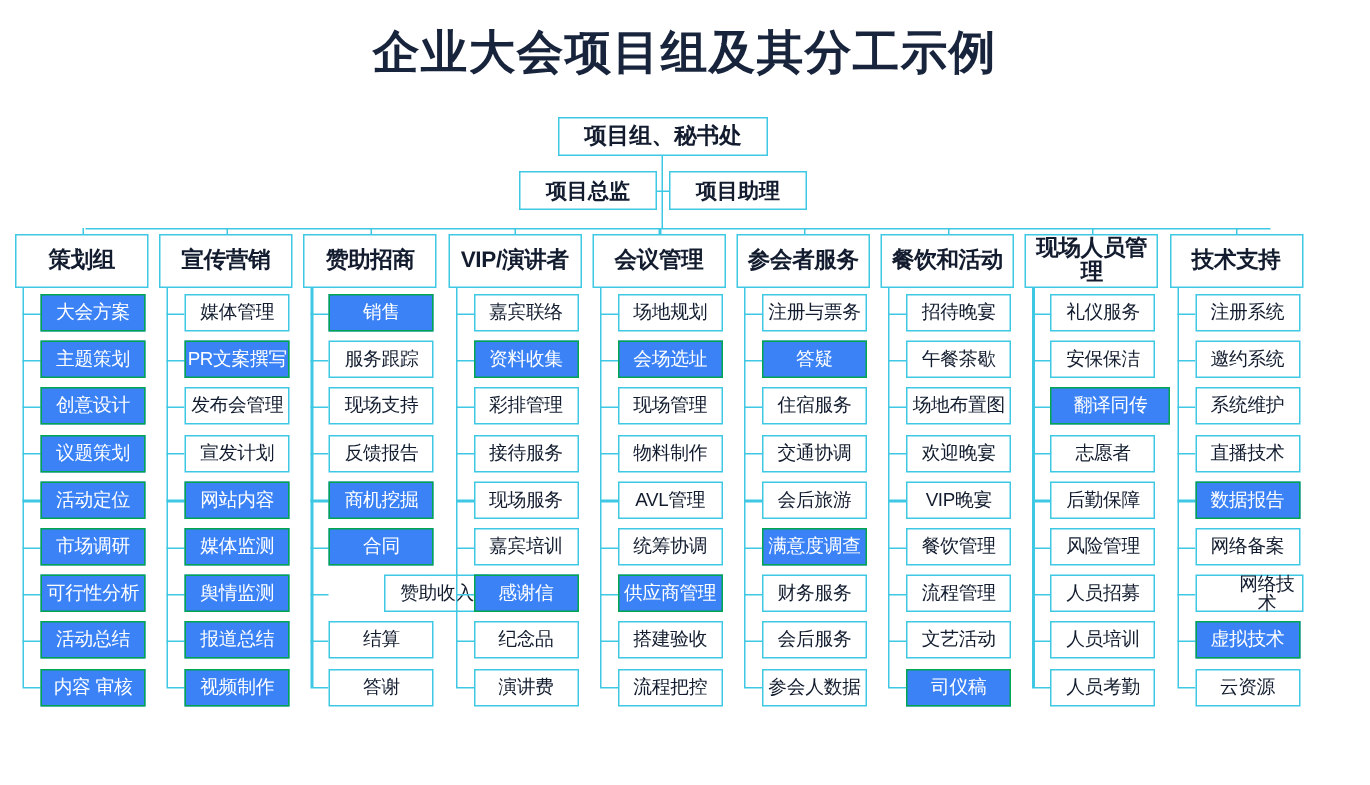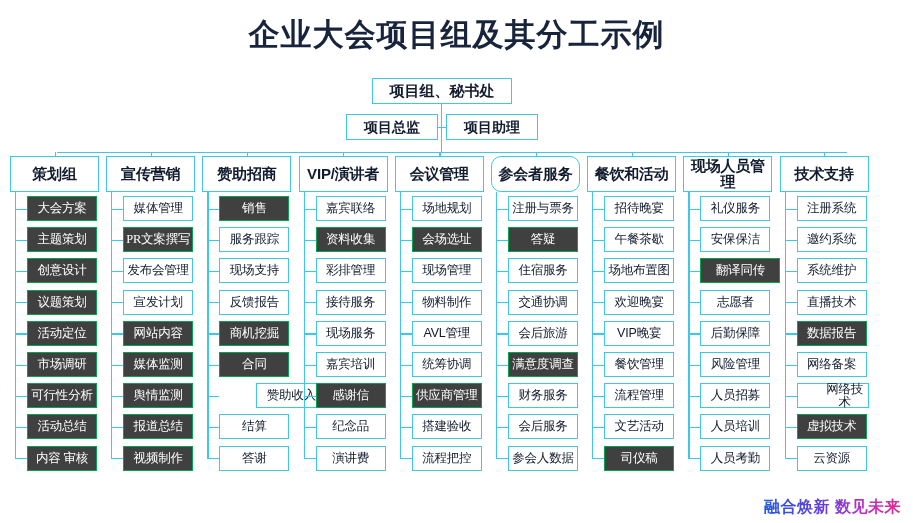--- a/index.html
+++ b/index.html
@@ -49,24 +49,23 @@
   .col-head {
     font-size: 15px;
     font-weight: bold;
     letter-spacing: -0.2px;
   }
   .item {
     font-size: 12.5px;
     letter-spacing: -0.2px;
   }
   .item.green {
-    background: #404040;
+    background: #3b82f6;
     border-color: #00a54f;
     color: #ffffff;
-    font-family: Liberation Serif, serif;
   }
 
   
   .ln {
     position: absolute;
     background: #3fc8e4;
   }
   .ln.h { height: 1.3px; }
   .ln.v { width: 1.3px; }
 
@@ -212,21 +211,21 @@
     <div class="box item" style="left: 411.8px; top: 320.8px; width: 70px; height: 25px;">AVL管理</div>
     <div class="ln h" style="left: 399.8px; top: 364.5px; width: 12px;"></div>
     <div class="box item" style="left: 411.8px; top: 352px; width: 70px; height: 25px;">统筹协调</div>
     <div class="ln h" style="left: 399.8px; top: 395.7px; width: 12px;"></div>
     <div class="box item green" style="left: 411.8px; top: 383.2px; width: 70px; height: 25px;">供应商管理</div>
     <div class="ln h" style="left: 399.8px; top: 426.9px; width: 12px;"></div>
     <div class="box item" style="left: 411.8px; top: 414.4px; width: 70px; height: 25px;">搭建验收</div>
     <div class="ln h" style="left: 399.8px; top: 458.1px; width: 12px;"></div>
     <div class="box item" style="left: 411.8px; top: 445.6px; width: 70px; height: 25px;">流程把控</div>
     <div class="ln v" style="left: 535.5px; top: 152px; height: 4px;"></div>
-    <div class="box col-head" style="left: 491px; top: 156px; width: 89px; height: 36px; border-radius: 10px;">参会者服务</div>
+    <div class="box col-head" style="left: 491px; top: 156px; width: 89px; height: 36px;">参会者服务</div>
     <div class="ln v" style="left: 496px; top: 192px; height: 266.1px;"></div>
     <div class="ln h" style="left: 496px; top: 208.5px; width: 12px;"></div>
     <div class="box item" style="left: 508px; top: 196px; width: 70px; height: 25px;">注册与票务</div>
     <div class="ln h" style="left: 496px; top: 239.7px; width: 12px;"></div>
     <div class="box item green" style="left: 508px; top: 227.2px; width: 70px; height: 25px;">答疑</div>
     <div class="ln h" style="left: 496px; top: 270.9px; width: 12px;"></div>
     <div class="box item" style="left: 508px; top: 258.4px; width: 70px; height: 25px;">住宿服务</div>
     <div class="ln h" style="left: 496px; top: 302.1px; width: 12px;"></div>
     <div class="box item" style="left: 508px; top: 289.6px; width: 70px; height: 25px;">交通协调</div>
     <div class="ln h" style="left: 496px; top: 333.3px; width: 12px;"></div>
@@ -298,14 +297,13 @@
     <div class="box item" style="left: 796.6px; top: 352px; width: 70px; height: 25px;">网络备案</div>
     <div class="ln h" style="left: 784.6px; top: 395.7px; width: 12px;"></div>
     <div class="box item" style="left: 796.6px; top: 383.2px; width: 72px; height: 25px; padding-left: 24px;">网络技术</div>
     <div class="ln h" style="left: 784.6px; top: 426.9px; width: 12px;"></div>
     <div class="box item green" style="left: 796.6px; top: 414.4px; width: 70px; height: 25px;">虚拟技术</div>
     <div class="ln h" style="left: 784.6px; top: 458.1px; width: 12px;"></div>
     <div class="box item" style="left: 796.6px; top: 445.6px; width: 70px; height: 25px;">云资源</div>
   </div>
 
 <div class="footer-logo">
-  <div class="l2">融合焕新 数见未来</div>
 </div>
 
 </body></html>

